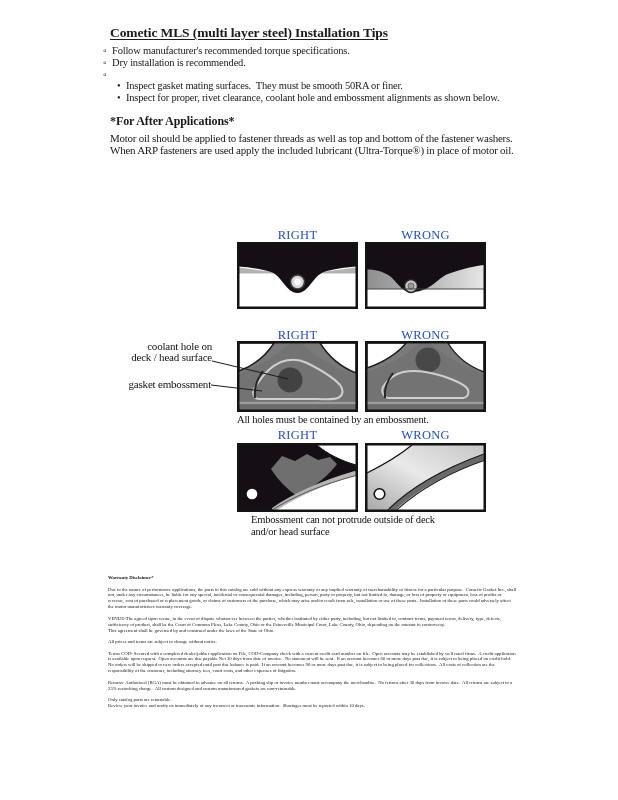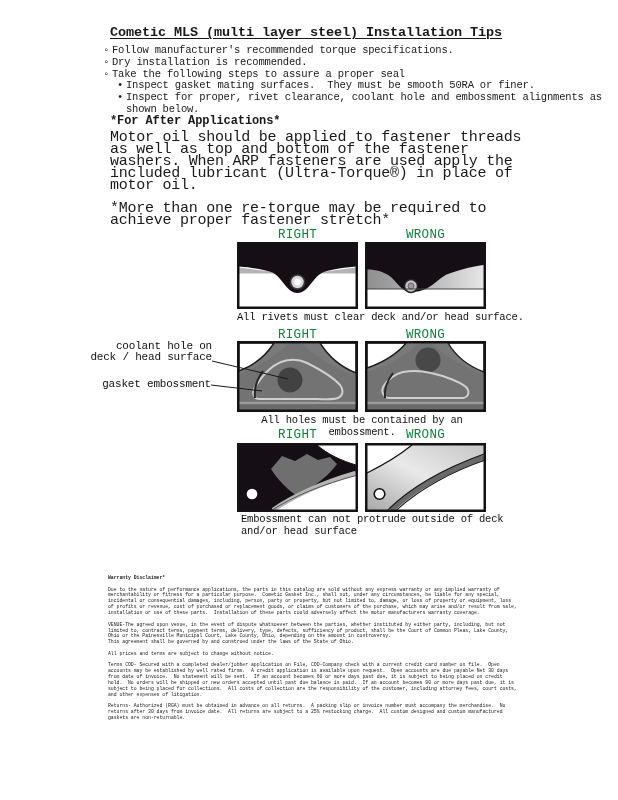--- a/index.html
+++ b/index.html
@@ -1,49 +1,49 @@
 <!DOCTYPE html>
 <html><head>
 <meta charset="utf-8">
 <style>
   html,body{margin:0;padding:0;background:#ffffff;}
   .page{
     position:relative;width:618px;height:720px;background:#ffffff;overflow:hidden;
-    font-family:Liberation Mono, monospace;color:#1a1a1a;
+    font-family:Liberation Serif, serif;color:#1a1a1a;
   }
   .abs{position:absolute;}
   .t{white-space:pre-wrap;}
   
   .title{
     left:110px;top:25px;font-size:13.5px;font-weight:bold;
     text-decoration:underline;text-underline-offset:2px;letter-spacing:-0.1px;
   }
   
   .bullets{left:103px;top:45px;font-size:10.5px;line-height:11.8px;letter-spacing:-0.2px;}
   .bullet{display:flex;}
   .bullet .mk{width:9px;flex:0 0 9px;}
   .sub{padding-left:14px;}
   
   .dheading{left:110px;top:114px;font-size:12px;font-weight:bold;letter-spacing:-0.1px;}
-  .para{left:110px;width:416px;font-size:15px;line-height:12px;letter-spacing:-0.25px;}
+  .para{left:110px;width:416px;font-size:11px;line-height:12px;letter-spacing:-0.25px;}
   .p1{top:132px;}
   .p2{top:161px;}
   .pnote{top:203px;}
   
-  .dlabel{width:121px;text-align:center;font-size:12.5px;letter-spacing:0.3px;color:#15803d;}
+  .dlabel{width:121px;text-align:center;font-size:12.5px;letter-spacing:0.3px;color:#1d4ed8;}
   .dl-l{left:237px;} .dl-r{left:365px;}
   .row1-lab{top:228px;} .row2-lab{top:328px;} .row3-lab{top:428px;}
   .dbox{display:block;}
   .b1l{left:237px;top:242px;} .b1r{left:365px;top:242px;}
   .b2l{left:237px;top:341px;} .b2r{left:365px;top:341px;}
   .b3l{left:237px;top:443px;} .b3r{left:365px;top:443px;}
   .caption{font-size:10.5px;letter-spacing:-0.2px;color:#111;}
   .c1{left:237px;top:311px;}
-  .c2{left:237px;top:414px;width:250px;text-align:center;}
-  .c3{left:241px;top:514px;line-height:11.5px;}
+  .c2{left:237px;top:414px;width:250px;text-align:left;}
+  .c3{left:251px;top:514px;line-height:11.5px;}
   .c3 span{display:block;}
   
   .callout{font-size:11px;letter-spacing:-0.2px;text-align:right;color:#111;line-height:11px;}
   .co1{right:406px;top:341px;}
   .co2{right:407px;top:379px;}
   .leader{left:108px;top:338px;}
   
   .legal{left:108px;top:575px;width:409px;font-size:4.8px;line-height:5.9px;letter-spacing:-0.02px;color:#222;}
   .legal p{margin:0 0 5.6px;white-space:pre-wrap;}
   .legal p.nogap{margin-bottom:0;}
@@ -62,35 +62,33 @@
     <div class="bullet">
         <span class="mk">◦</span>
         <span class="t">Follow manufacturer's recommended torque specifications.</span>
       </div>
     <div class="bullet">
         <span class="mk">◦</span>
         <span class="t">Dry installation is recommended.</span>
       </div>
     <div class="bullet">
         <span class="mk">◦</span>
-        <span class="t">Take the following steps to assure a proper seal</span>
       </div>
     <div class="bullet sub">
         <span class="mk">•</span>
         <span class="t">Inspect gasket mating surfaces.  They must be smooth 50RA or finer.</span>
       </div>
     <div class="bullet sub">
         <span class="mk">•</span>
         <span class="t">Inspect for proper, rivet clearance, coolant hole and embossment alignments as shown below.</span>
       </div>
   </div>
 
   <div class="abs dheading">*For After Applications*</div>
   <div class="abs para p1 t">Motor oil should be applied to fastener threads as well as top and bottom of the fastener washers. When ARP fasteners are used apply the included lubricant (Ultra-Torque®) in place of motor oil.</div>
-  <div class="abs para pnote t">*More than one re-torque may be required to achieve proper fastener stretch*</div>
 
   <div class="abs dlabel dl-l row1-lab">RIGHT</div>
   <div class="abs dlabel dl-r row1-lab">WRONG</div>
 
   <svg class="abs dbox b1l" width="121" height="67" viewBox="0 0 121 67">
     <rect x="2" y="2" width="117" height="63" fill="#ffffff"></rect>
     <polygon points="2,25.5 48,31.5 2,31.5" fill="#b3b3b3"></polygon>
     <polygon points="119,25.5 73,31.5 119,31.5" fill="#b3b3b3"></polygon>
     <path d="M2,2 H119 V24.5 C106,25.5 94,27.5 87,30 C76,33.5 72,51 60.5,51 C49,51 45,33.5 34,30 C27,27.5 15,25.5 2,24.5 Z" fill="#150f15"></path>
     <circle cx="60.5" cy="40" r="7" fill="#d9d9d9" stroke="#3a3a3a" stroke-width="1.6"></circle>
@@ -108,21 +106,20 @@
     </defs>
     <rect x="2" y="2" width="117" height="63" fill="#ffffff"></rect>
     <polygon points="2,27 119,23.5 119,47 2,47" fill="url(#gdeck)"></polygon>
     <path d="M2,2 H119 V23 C104,25 92,28.5 83,32 C72,36 66,50 46,50 C36,50 32,39 24,33.5 C17,29 9,27.5 2,27.5 Z" fill="#150f15"></path>
     <circle cx="46" cy="44" r="6.5" fill="#c4c4c4" stroke="#222222" stroke-width="1.5"></circle>
     <circle cx="46" cy="44" r="3" fill="#9a9a9a" stroke="#555555" stroke-width="0.8"></circle>
     <line x1="2" y1="47" x2="119" y2="47" stroke="#444444" stroke-width="1"></line>
     <rect x="1.25" y="1.25" width="118.5" height="64.5" fill="none" stroke="#131313" stroke-width="2.5"></rect>
   </svg>
 
-  <div class="abs caption c1">All rivets must clear deck and/or head surface.</div>
 
   <div class="abs dlabel dl-l row2-lab">RIGHT</div>
   <div class="abs dlabel dl-r row2-lab">WRONG</div>
 
   <div class="abs callout co1">
     <span style="display:block">coolant hole on</span>
     <span style="display:block">deck / head surface</span>
   </div>
   <div class="abs callout co2">gasket embossment</div>
 

